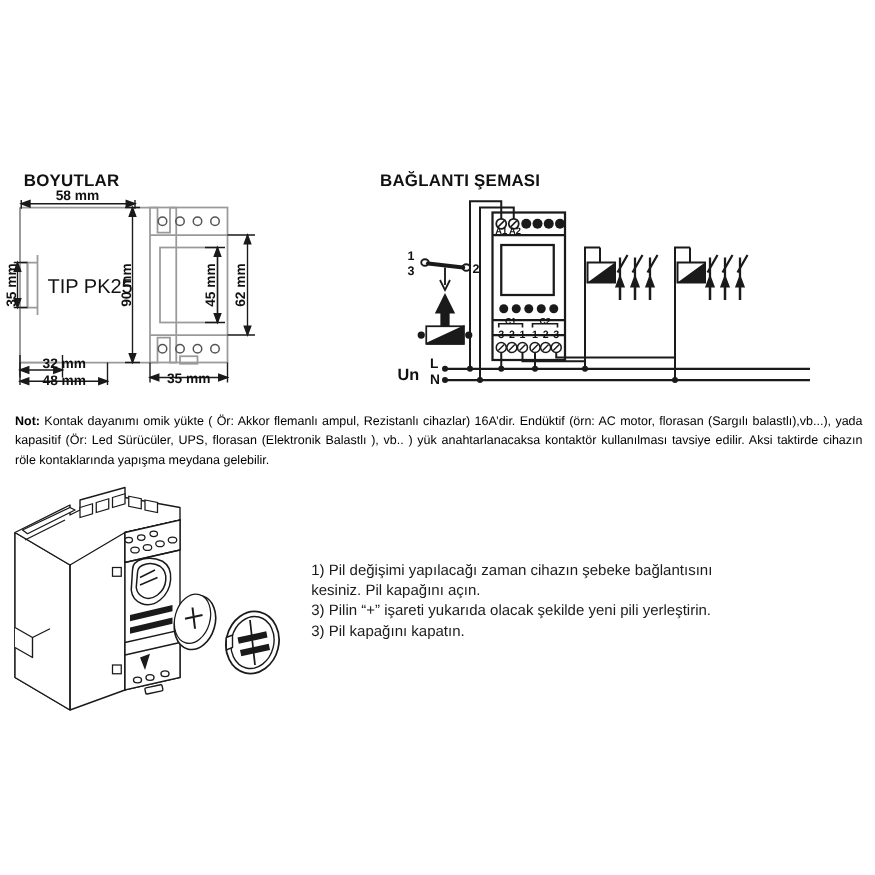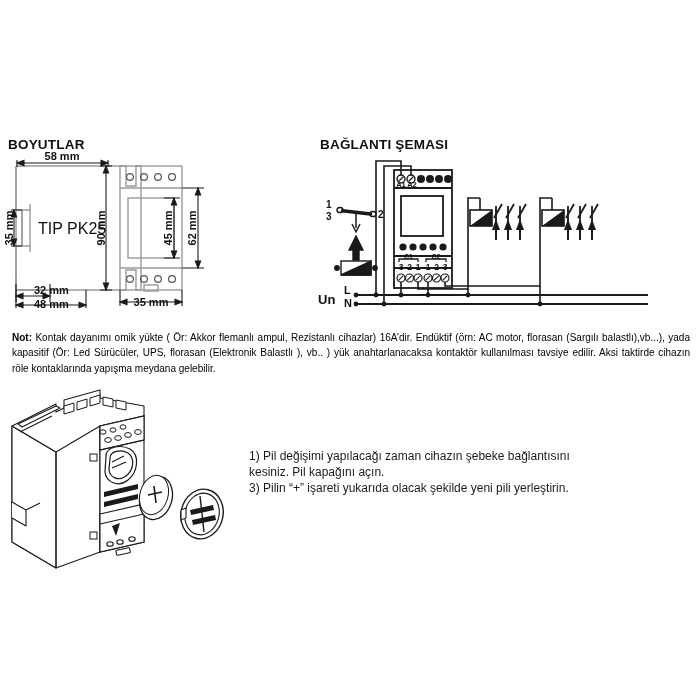--- a/index.html
+++ b/index.html
@@ -29,21 +29,21 @@
 
   
   .isowrap{position:absolute;left:4px;top:392px;width:240px;height:190px;}
 
   svg{display:block;overflow:visible;}
   text{font-family:"Liberation Sans","DejaVu Sans",sans-serif;}
 </style>
 </head>
 <body>
 
-<div class="abs sec-title" style="left:8px;top:137px;">BOYUTLAR</div>
+<div class="abs sec-title" style="left:19px;top:137px;">BOYUTLAR</div>
 
 <div class="dimwrap">
   <svg width="225" height="150" viewBox="0 0 225 150">
     <g fill="none" stroke="#9a9a9a" stroke-width="1.4" stroke-linejoin="miter">
 
       <path d="M8,8 L8,52 L14,52 L14,88 L8,88 L8,132
                M8,8 L118,8 L118,28 L128,28 L128,8 L133,8
                L133,132 L128,132 L128,112 L118,112 L118,132 L8,132"></path>
       <path d="M14,52 L14,88"></path>
       <path d="M8,8 L8,132"></path>
@@ -123,21 +123,21 @@
       <text x="26" y="150">48 mm</text>
       <text x="0" y="0" transform="translate(164,70) rotate(-90)" text-anchor="middle">45 mm</text>
       <text x="0" y="0" transform="translate(188,70) rotate(-90)" text-anchor="middle">62 mm</text>
       <text x="143" y="148" text-anchor="middle">35 mm</text>
     </g>
 
     <text x="30" y="76" font-size="16" fill="#111">TIP  PK25</text>
   </svg>
 </div>
 
-<div class="abs sec-title" style="left:320px;top:137px;text-align:center;">BAĞLANTI ŞEMASI</div>
+<div class="abs sec-title" style="left:304px;top:137px;text-align:center;">BAĞLANTI ŞEMASI</div>
 
 <div class="wirewrap">
   <svg width="375" height="155" viewBox="0 0 375 155">
 
     <g fill="none" stroke="#1a1a1a" stroke-width="1.8">
       <rect x="76" y="12" width="58" height="118"></rect>
       <path d="M76,30 L134,30 M76,98 L134,98 M76,110 L134,110"></path>
       <rect x="83" y="38" width="42" height="40"></rect>
     </g>
 
@@ -387,13 +387,14 @@
       </g>
       <path d="M177,118 L182,116 L182,126 L177,128 Z" fill="#ffffff" stroke="#1a1a1a" stroke-width="1.1"></path>
     </g>
   </svg>
 </div>
 
 <div class="instr">
   <div>1) Pil değişimi yapılacağı zaman cihazın şebeke bağlantısını
 kesiniz. Pil kapağını açın.</div>
   <div>3) Pilin “+” işareti yukarıda olacak şekilde yeni pili yerleştirin.</div>
+  <div>3) Pil kapağını kapatın.</div>
 </div>
 
 </body></html>

